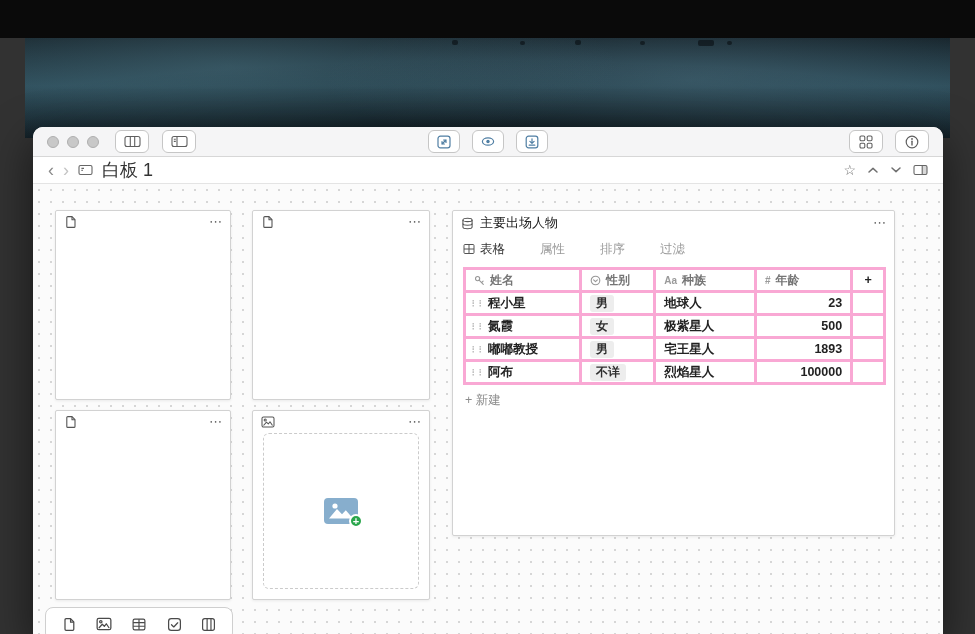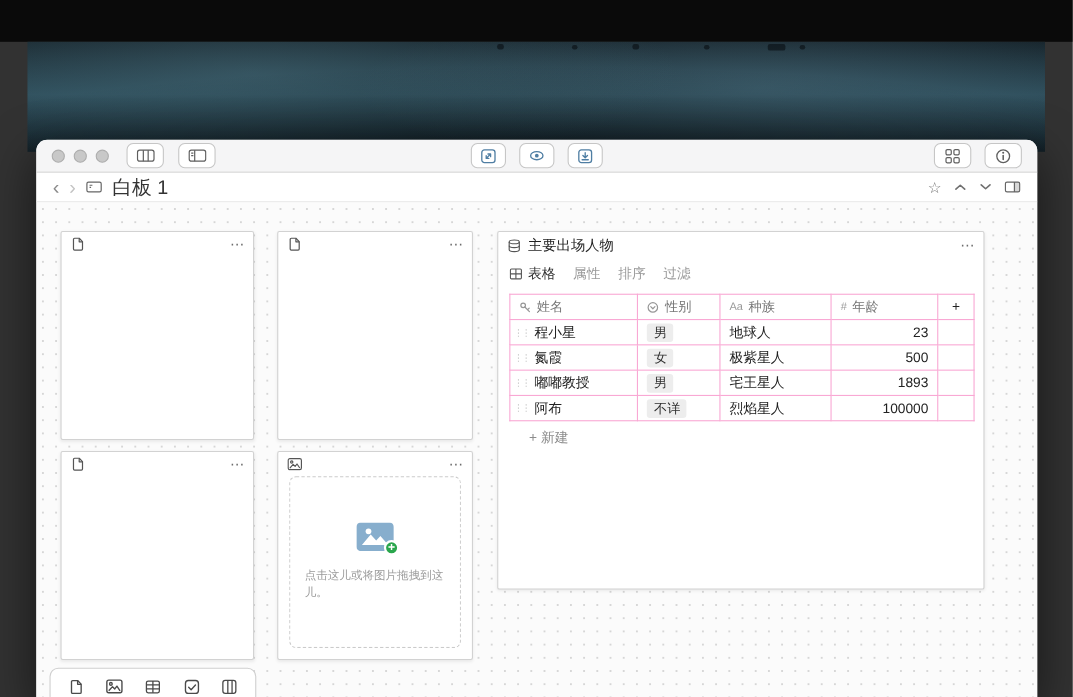--- a/index.html
+++ b/index.html
@@ -47,37 +47,37 @@
     background-size:12px 12px}
 
   .card{position:absolute;background:#fff;border:1px solid #d2d2d2;border-radius:2px;
     box-shadow:0 1px 3px rgba(0,0,0,.07);display:flex;flex-direction:column}
   .card-head{height:22px;display:flex;align-items:center;padding:0 8px;flex:none;gap:6px}
   .card-more{margin-left:auto;color:#6c6c6c;font-size:13px;line-height:10px;cursor:pointer}
   .note-body{flex:1;padding:7px 10px;font-size:13px;line-height:21px;color:#1b1b1b}
 
   
   .table-title{font-size:13px;font-weight:500;color:#232323}
-  .tabs{display:flex;align-items:center;gap:16px;height:24px;padding:0 10px;margin-top:2px;
+  .tabs{display:flex;align-items:center;gap:35px;height:24px;padding:0 10px;margin-top:2px;
     font-size:12.5px;color:#9a9a9a}
   .tab{display:flex;align-items:center;gap:5px;cursor:pointer}
   .tab.active{color:#333}
   .grid-table{border-collapse:collapse;margin:6px 8px 0 10px;table-layout:fixed}
-  .grid-table th,.grid-table td{border:1px solid #f9a8d4;height:23px;padding:0 8px;
-    font-size:12.5px;color:#222;text-align:left;font-weight:400;overflow:hidden;white-space:nowrap}
+  .grid-table th,.grid-table td{border:3px solid #f9a8d4;height:23px;padding:0 8px;
+    font-size:12.5px;color:#222;text-align:left;font-weight:700;overflow:hidden;white-space:nowrap}
   .hcell{display:flex;align-items:center;gap:5px;color:#757575;font-size:12px}
   .type-glyph{color:#9a9a9a;font-size:10px}
   .plus-col{text-align:center !important;color:#8d8d8d;font-size:13px}
   .cellflex{display:flex;align-items:center;gap:5px}
   .name-cell{padding-left:3px !important}
   .drag{color:#c1c1c1;font-size:8.5px;letter-spacing:-1.5px;line-height:8px}
   .tag{display:inline-block;background:#ededed;border-radius:3px;padding:1px 6px;
     font-size:12px;line-height:15px;color:#2e2e2e}
   .num{text-align:right !important}
-  .add-row{margin:7px 0 0 28px;font-size:12.5px;color:#8c8c8c;cursor:pointer}
+  .add-row{margin:7px 0 0 12px;font-size:12.5px;color:#8c8c8c;cursor:pointer}
 
   
   .img-title{font-size:14px;font-weight:500;color:#1f1f1f;padding:3px 10px 7px}
   .dropzone{flex:1;margin:0 10px 10px;border:1.5px dashed #cbcbcb;border-radius:6px;
     display:flex;flex-direction:column;align-items:center;justify-content:center;gap:14px}
   .img-glyph{position:relative;display:inline-block}
   .plus-badge{position:absolute;right:-5px;bottom:-4px;width:14px;height:14px;border-radius:50%;
     border:2px solid #fff;color:#fff;font-size:11px;font-weight:bold;line-height:10px;
     display:flex;align-items:center;justify-content:center}
   .drop-hint{width:128px;font-size:10.5px;line-height:16px;color:#9a9a9a;text-align:left}
@@ -423,21 +423,20 @@
       </div>
       <div class="dropzone">
         <span class="img-glyph">
           <svg width="34" height="26" viewBox="0 0 34 26">
             <rect x="0" y="0" width="34" height="26" rx="4" fill="#87aecd"></rect>
             <circle cx="11" cy="8" r="2.6" fill="#fff"></circle>
             <path d="M5 20.5 L13 11 L18 16.3 L21.8 12.2 L29 20.5 Z" fill="#fff"></path>
             </svg>
           <span class="plus-badge" style="background: rgb(42, 166, 76);">+</span>
         </span>
-        <div class="drop-hint">点击这儿或将图片拖拽到这儿。</div>
       </div>
     </div>
 
     <div class="dock">
       <span class="dock-btn">
         <span>
           <svg width="15" height="15" viewBox="0 0 14 14">
               <g fill="none" stroke="#4a4a4a" stroke-width="1.15" stroke-linejoin="round">
             <path d="M3.8 1.6 H8 L11 4.6 V11.4 a1 1 0 0 1 -1 1 H3.8 a1 1 0 0 1 -1 -1 V2.6 a1 1 0 0 1 1 -1 z"></path>
             <path d="M8 1.8 V4.8 H11"></path>

